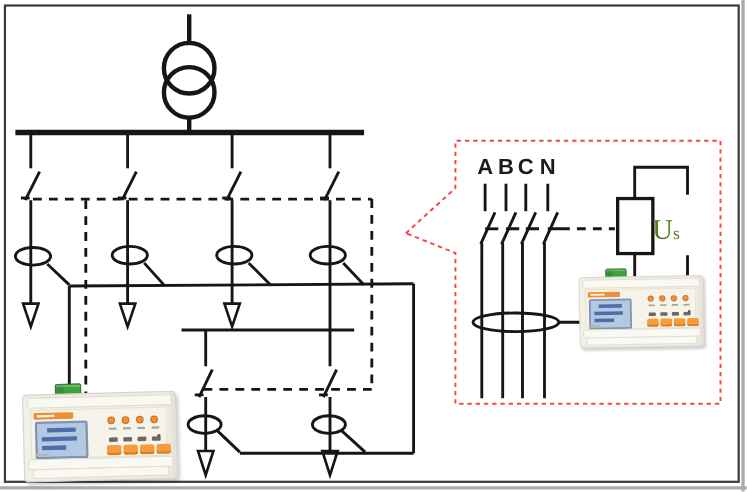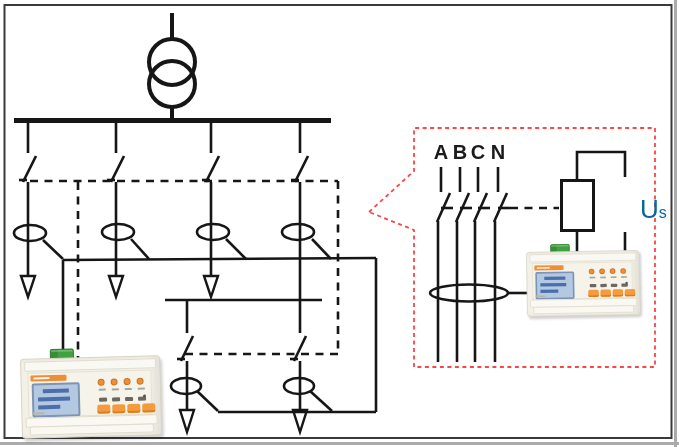--- a/index.html
+++ b/index.html
@@ -13,21 +13,21 @@
   .bus{stroke-width:5;}
   .dash{stroke-dasharray:8 6.5;}
   .arrowhead{fill:#ffffff;stroke:var(--line,#161616);stroke-width:2.4;stroke-linejoin:miter;}
   .redbox{stroke:var(--callout-red,#f94646);stroke-width:1.8;stroke-dasharray:4 3.5;fill:none;}
   .vrect{fill:#ffffff;stroke:var(--line,#161616);stroke-width:3;}
 
   .phase-label{
     position:absolute;width:20px;top:140px;text-align:center;
     font-size:20px;font-weight:600;letter-spacing:0;color:#1b1b1b;line-height:24px;
   }
-  .us-label{position:absolute;left:640px;top:194px;color:#0369a1;}
+  .us-label{position:absolute;left:593px;top:194px;color:#4d7c0f;font-family:Liberation Serif, serif;}
   .us-label .u{font-size:26px;font-weight:400;}
   .us-label .s{font-size:16px;font-weight:400;}
 
   
   .meter{position:absolute;width:140px;height:80px;}
   .meter .terminal{
     position:absolute;left:30px;top:-9px;width:22px;height:13px;
     background:var(--meter-green,#3fa23f);border:1px solid #2b7a2b;border-radius:2px;
     box-shadow:inset 0 2px 0 rgba(255,255,255,.25), inset 7px 0 0 rgba(0,0,0,.12);
   }

